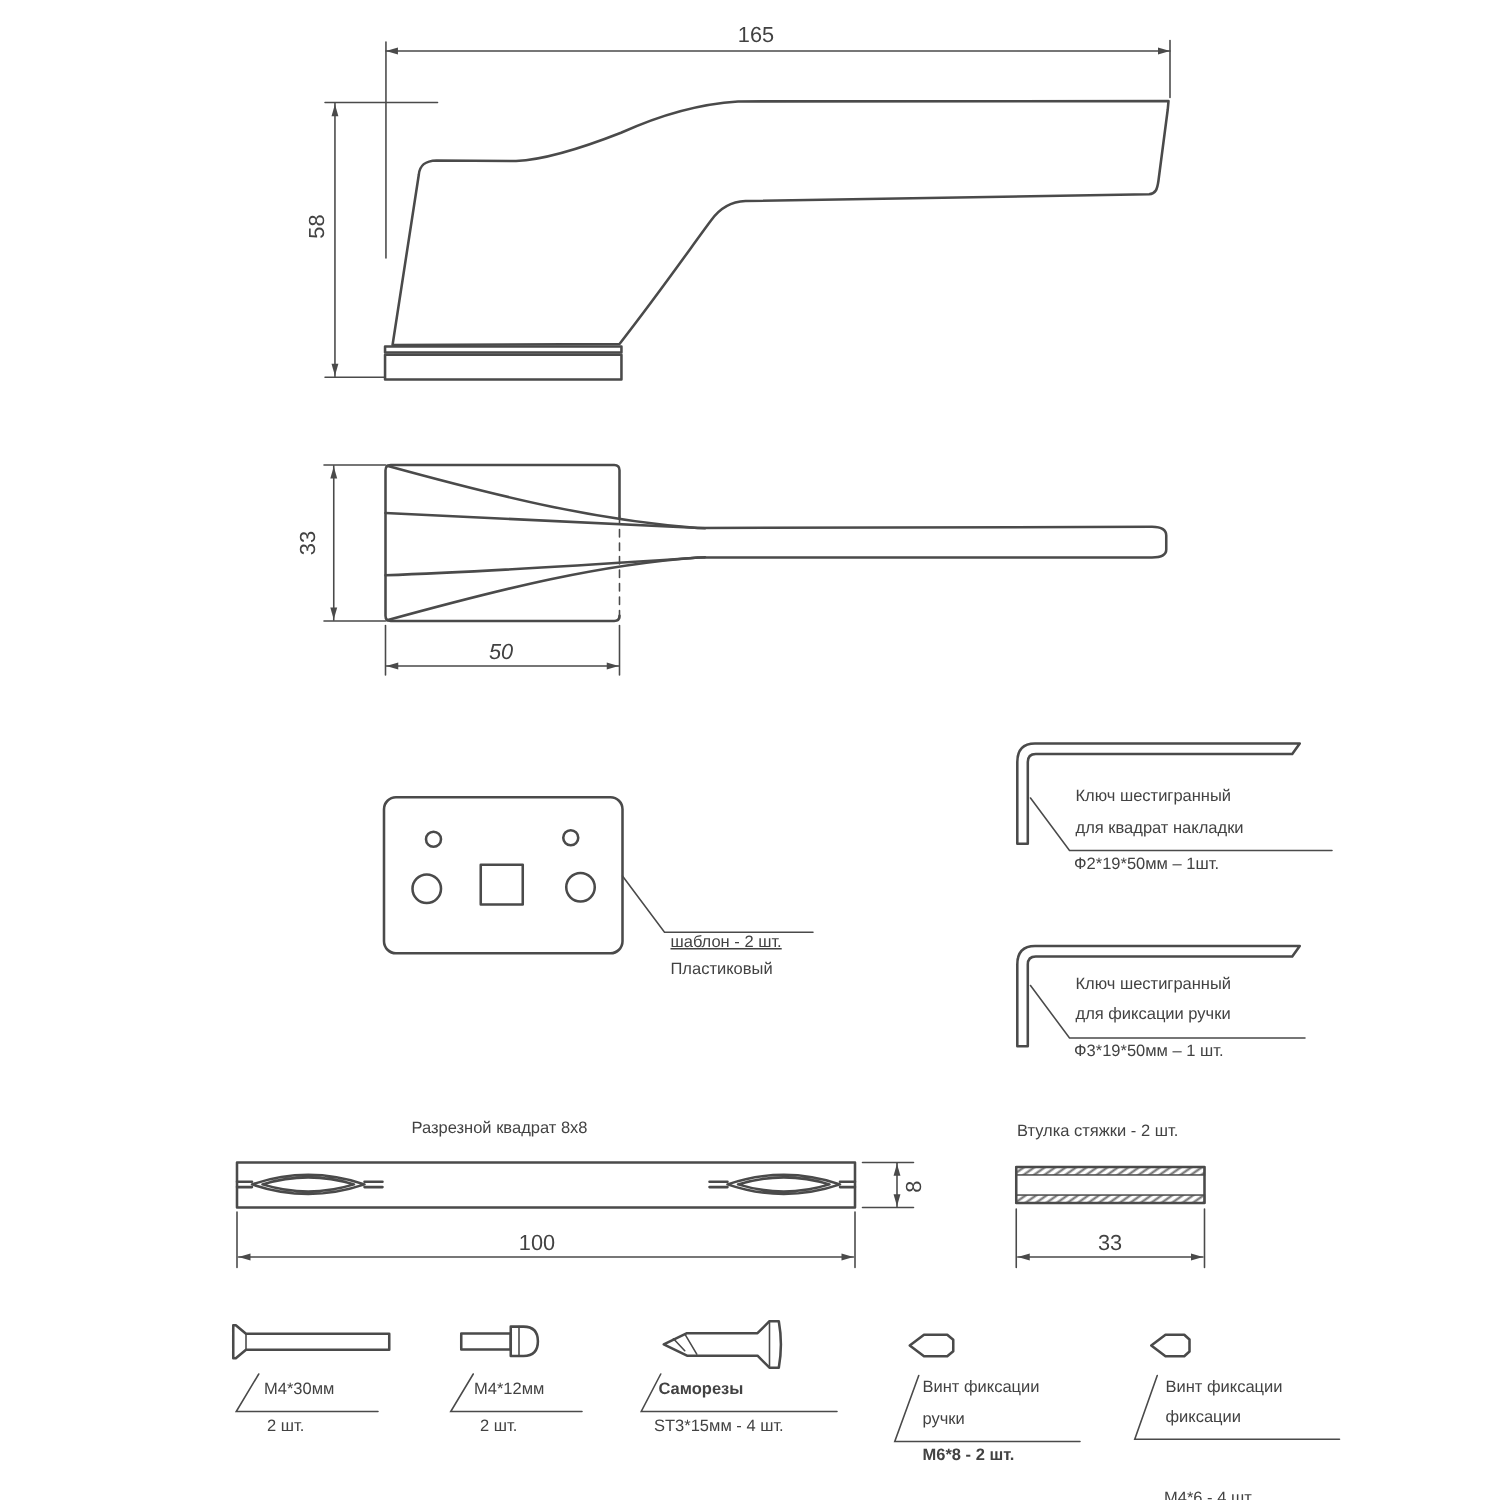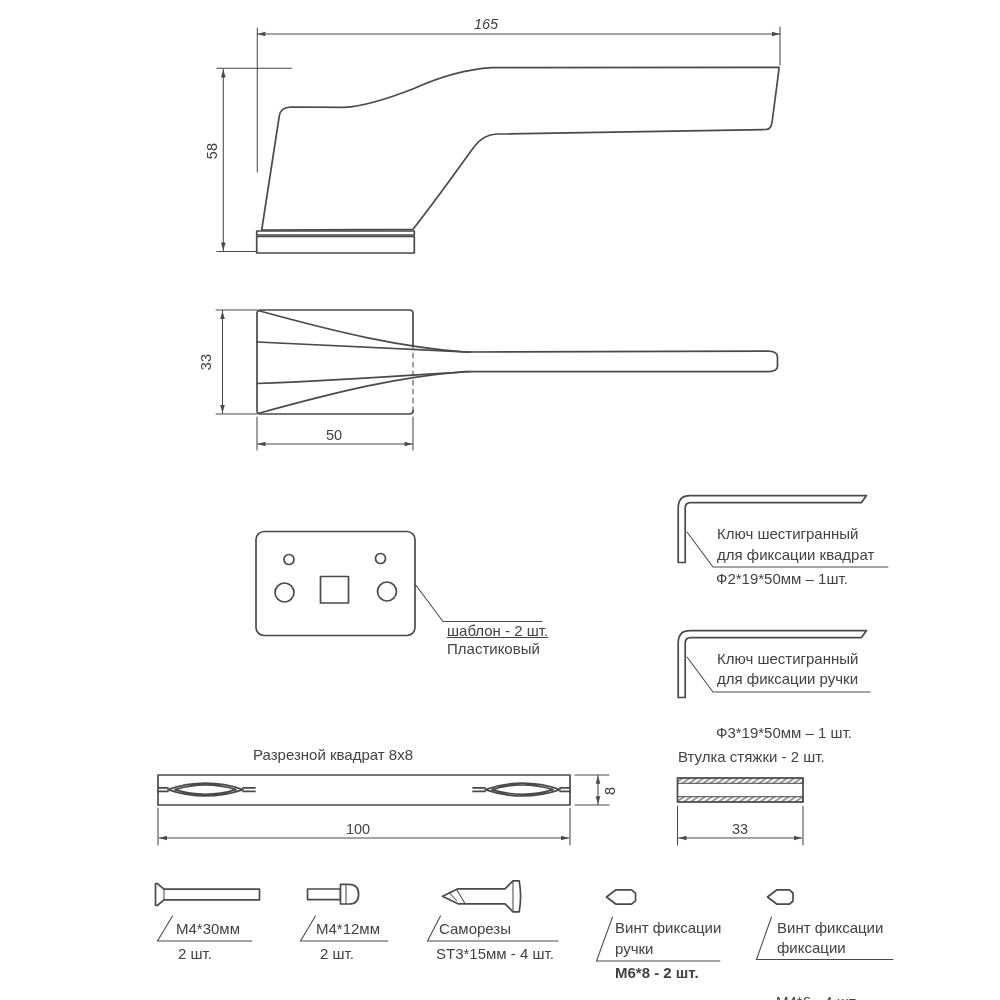--- a/index.html
+++ b/index.html
@@ -11,21 +11,21 @@
     font-family:"Liberation Sans","DejaVu Sans",sans-serif;
   }
   .drawing-svg { position:absolute; left:0; top:0; }
   .ln   { fill:none; stroke:var(--line); stroke-width:1.7; stroke-linejoin:round; stroke-linecap:round; }
   .lnw  { fill:#fff; stroke:var(--line); stroke-width:1.7; stroke-linejoin:round; }
   .thin { fill:none; stroke:var(--line); stroke-width:1.05; stroke-linecap:round; }
   .dash { stroke-dasharray:5 4; }
   .arr  { fill:var(--line); stroke:none; }
   .band { fill:url(#hatch); stroke:var(--line); stroke-width:1; }
   .lbl {
-    position:absolute; color:var(--text); font-size:15px;
+    position:absolute; color:var(--text); font-size:11px;
     line-height:1.25; white-space:nowrap;
   }
   .dimnum { font-size:14.5px; }
   .ctr { text-align:center; }
   .rot { transform:rotate(-90deg); }
 </style>
 </head>
 <body>
 
 <div class="canvas">
@@ -176,50 +176,50 @@
     <g>
       <path class="lnw" d="M 606.5 897 L 616 889.8 L 631.5 889.8 L 635.5 893.2 L 635.5 900.8 L 631.5 904.2 L 616 904.2 Z"></path>
       <path class="thin" d="M 612.5 917 L 596.5 961 H 720"></path>
     </g>
     <g>
       <path class="lnw" d="M 767.5 897 L 777 889.8 L 789.5 889.8 L 793 893 L 793 901 L 789.5 904.2 L 777 904.2 Z"></path>
       <path class="thin" d="M 771.5 917 L 756.5 959.5 H 893"></path>
     </g>
   </svg>
 
-  <div class="lbl dimnum ctr" style="left:451px;top:15px;width:70px;font-style:italic;">165</div>
+  <div class="lbl dimnum ctr" style="left:469px;top:15px;width:70px;">165</div>
   <div class="lbl dimnum ctr rot" style="left:192px;top:142px;width:40px;">58</div>
   <div class="lbl dimnum ctr rot" style="left:186px;top:353px;width:40px;">33</div>
-  <div class="lbl dimnum ctr" style="left:299px;top:426px;width:70px;">50</div>
+  <div class="lbl dimnum ctr" style="left:299px;top:426px;width:70px;font-style:italic;">50</div>
 
   <div class="lbl" style="left:447px;top:596px;margin-top:44px;">Пластиковый</div>
   <div class="lbl" style="left:447px;top:622px;text-decoration:underline;">шаблон - 2 шт.</div>
 
   <div class="lbl" style="left:717px;top:525px;">Ключ шестигранный</div>
-  <div class="lbl" style="left:717px;top:546px;">для фиксации квадрат</div>
+  <div class="lbl" style="left:717px;top:546px;">для квадрат накладки</div>
   <div class="lbl" style="left:716px;top:570px;">Ф2*19*50мм – 1шт.</div>
 
   <div class="lbl" style="left:717px;top:650px;">Ключ шестигранный</div>
   <div class="lbl" style="left:717px;top:670px;">для фиксации ручки</div>
-  <div class="lbl" style="left:716px;top:695px;margin-top:29px;">Ф3*19*50мм – 1 шт.</div>
+  <div class="lbl" style="left:716px;top:695px;">Ф3*19*50мм – 1 шт.</div>
 
   <div class="lbl ctr" style="left:233px;top:746px;width:200px;">Разрезной квадрат 8х8</div>
   <div class="lbl dimnum ctr" style="left:323px;top:820px;width:70px;">100</div>
   <div class="lbl dimnum ctr rot" style="left:590px;top:782px;width:40px;">8</div>
 
   <div class="lbl" style="left:678px;top:748px;">Втулка стяжки - 2 шт.</div>
   <div class="lbl dimnum ctr" style="left:705px;top:820px;width:70px;">33</div>
 
   <div class="lbl" style="left:176px;top:920px;">М4*30мм</div>
   <div class="lbl" style="left:178px;top:945px;">2 шт.</div>
 
   <div class="lbl" style="left:316px;top:920px;">М4*12мм</div>
   <div class="lbl" style="left:320px;top:945px;">2 шт.</div>
 
-  <div class="lbl" style="left:439px;top:920px;">Саморезы</div>
+  <div class="lbl" style="left:439px;top:920px;font-weight:bold;">Саморезы</div>
   <div class="lbl" style="left:436px;top:945px;">ST3*15мм - 4 шт.</div>
 
   <div class="lbl" style="left:615px;top:919px;">Винт фиксации</div>
   <div class="lbl" style="left:615px;top:940px;">ручки</div>
   <div class="lbl" style="left:615px;top:964px;font-weight:bold;">М6*8 - 2 шт.</div>
 
   <div class="lbl" style="left:777px;top:919px;">Винт фиксации</div>
   <div class="lbl" style="left:777px;top:939px;">фиксации</div>
   <div class="lbl" style="left:776px;top:962px;margin-top:31px;">М4*6 - 4 шт.</div>
 

